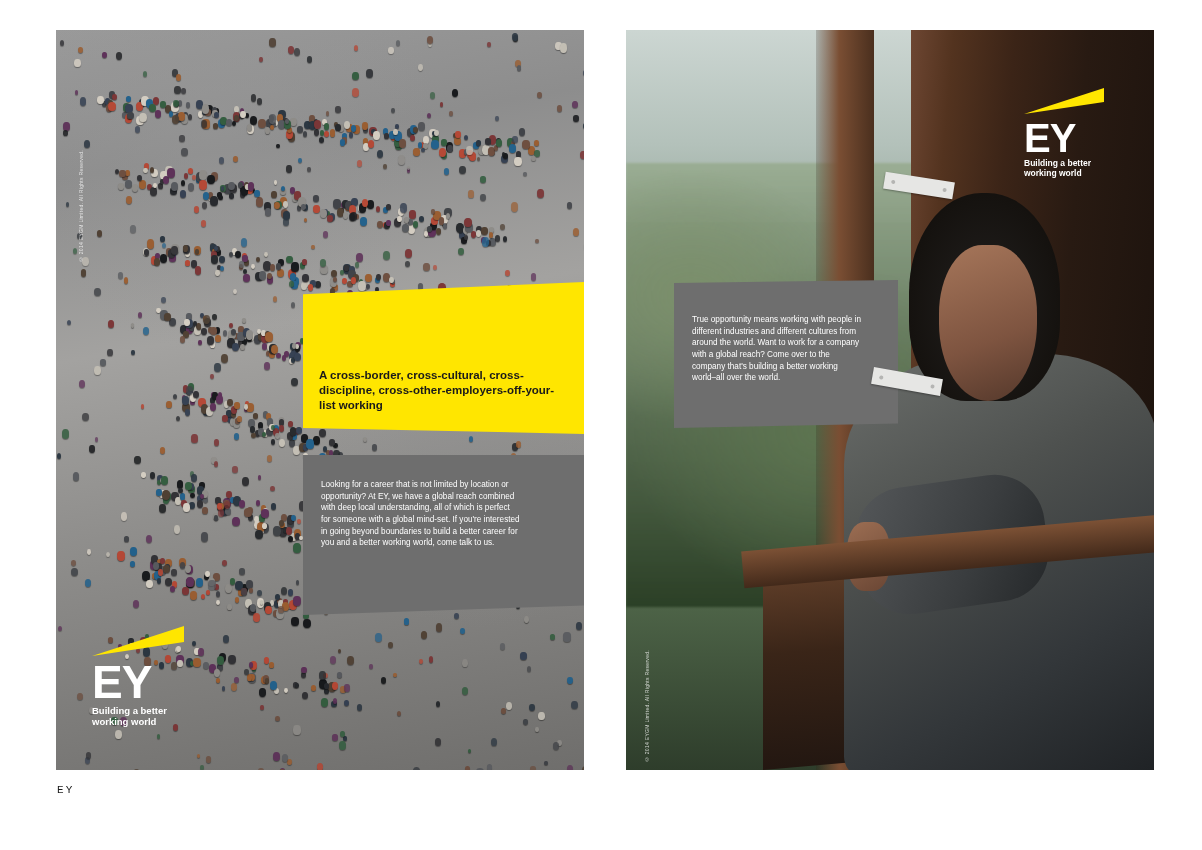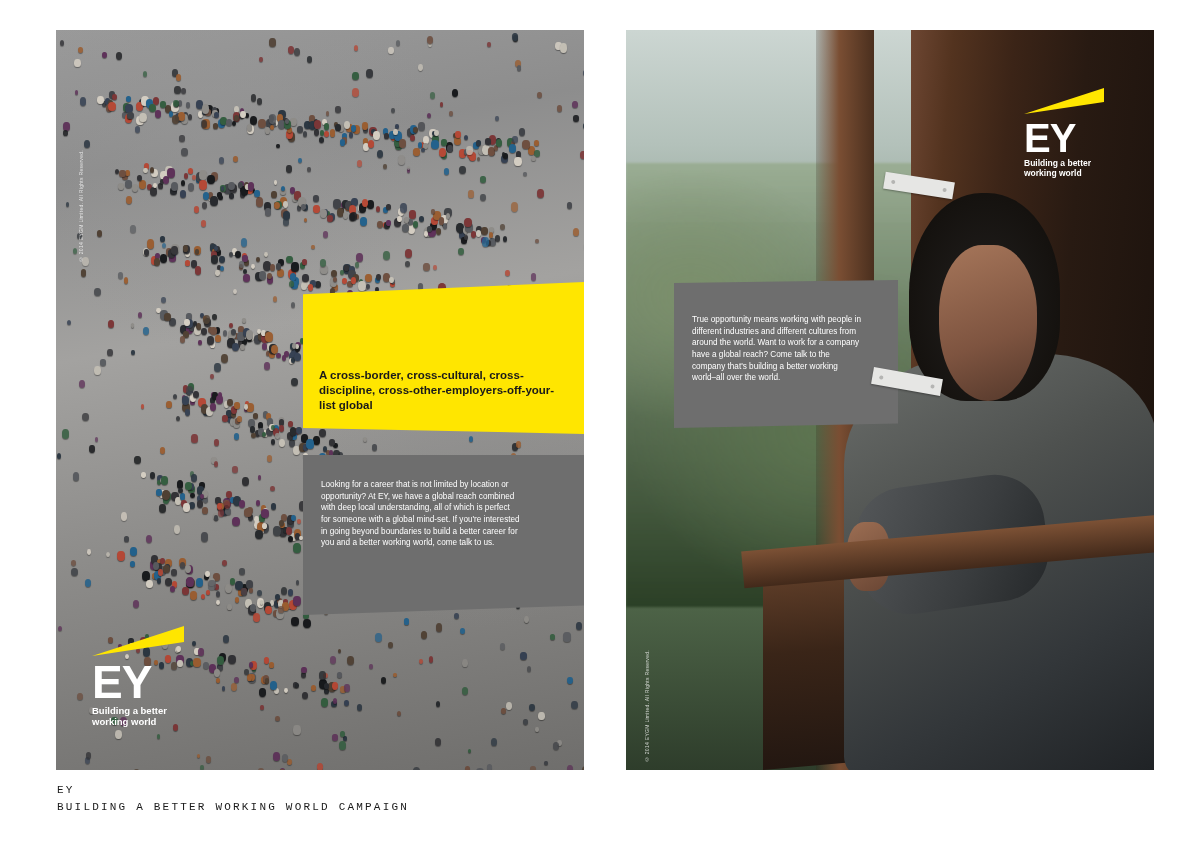--- a/index.html
+++ b/index.html
@@ -1502,21 +1502,21 @@
         <span style="left:459.9px;top:573.6px;width:4.2px;height:5.5px;background:#1f2226;opacity:0.96;"></span>
         <span style="left:373.6px;top:61.9px;width:5.6px;height:7.3px;background:#2d5a3a;opacity:0.70;"></span>
         <span style="left:362.2px;top:92.0px;width:6.7px;height:8.7px;background:#3a3d42;opacity:0.75;"></span>
         <span style="left:431.6px;top:530.8px;width:3.3px;height:4.3px;background:#b8432f;opacity:0.78;"></span>
         <span style="left:424.6px;top:363.1px;width:4.7px;height:6.1px;background:#c8c3b8;opacity:0.75;"></span>
         <span style="left:184.5px;top:207.9px;width:6.7px;height:8.7px;background:#1b5e8c;opacity:0.79;"></span>
         <span style="left:203.8px;top:570.0px;width:3.5px;height:4.5px;background:#c8c3b8;opacity:0.93;"></span>
       </div>
 
     <div class="callout callout-yellow" style="left:247px; top:252px; width:283px; height:152px; clip-path: polygon(0 8%, 100% 0, 100% 100%, 0 96%);">
-      <div class="headline-yellow" style="position:absolute; left:16px; top:86px; width:248px; font-size:11.5px;">A cross-border, cross-cultural, cross-discipline, cross-other-employers-off-your-list global</div>
+      <div class="headline-yellow" style="position:absolute; left:16px; top:86px; width:248px; font-size:11.5px;">A cross-border, cross-cultural, cross-discipline, cross-other-employers-off-your-list working</div>
     </div>
 
     <div class="callout callout-grey" style="left:247px; top:425px; width:283px; height:160px; clip-path: polygon(0 0, 100% 0, 100% 94%, 0 100%);">
       <div class="body-grey" style="position:absolute; left:18px; top:24px; width:200px; font-size:8.2px;">Looking for a career that is not limited by location or opportunity? At EY, we have a global reach combined with deep local understanding, all of which is perfect for someone with a global mind-set. If you're interested in going beyond boundaries to build a better career for you and a better working world, come talk to us.</div>
     </div>
 
     <div class="ey-logo" style="left:36px; top:596px;">
       <svg width="92" height="30" viewBox="0 0 92 30">
         <polygon points="0,30 92,0 92,16" fill="#ffe600"></polygon>
       </svg>
@@ -1541,34 +1541,33 @@
       <div class="person-hair"></div>
       <div class="person-face"></div>
       <div class="person-arm"></div>
       <div class="person-hand"></div>
     </div>
     <div class="rail"></div>
 
     <div class="tape" style="left:258px; top:147px; width:70px; height:17px; transform: rotate(9deg);"></div>
 
     <div class="callout callout-grey" style="left:48px; top:250px; width:224px; height:148px; clip-path: polygon(0 2%, 100% 0, 100% 97%, 0 100%);">
-      <div class="body-grey" style="position:absolute; left:18px; top:34px; width:172px; font-size:8.2px;">True opportunity means working with people in different industries and different cultures from around the world. Want to work for a company have a global reach? Come talk to the company that's building a better working world–all over the world.</div>
+      <div class="body-grey" style="position:absolute; left:18px; top:34px; width:172px; font-size:8.2px;">True opportunity means working with people in different industries and different cultures from around the world. Want to work for a company with a global reach? Come over to the company that's building a better working world–all over the world.</div>
     </div>
     <div class="tape" style="left:246px; top:343px; width:70px; height:17px; transform: rotate(10deg);"></div>
 
     <div class="ey-logo" style="left:398px; top:58px;">
       <svg width="80" height="26" viewBox="0 0 80 26">
         <polygon points="0,26 80,0 80,14" fill="#ffe600"></polygon>
       </svg>
       <div class="ey-word" style="font-size:40px; margin-top:2px;">EY</div>
       <div class="ey-tag" style="font-size:8.5px; margin-top:3px;">Building a better</div>
       <div class="ey-tag" style="font-size:8.5px;">working world</div>
     </div>
 
     <div class="vert-credit" style="left:18px; top:620px;">© 2014 EYGM Limited. All Rights Reserved.</div>
   </div>
 
   <div class="caption">
     <div>EY</div>
-    <div>BUILDING A BETTER WORKING WORLD CAMPAIGN</div>
   </div>
 
 </div>
 
 </body></html>

